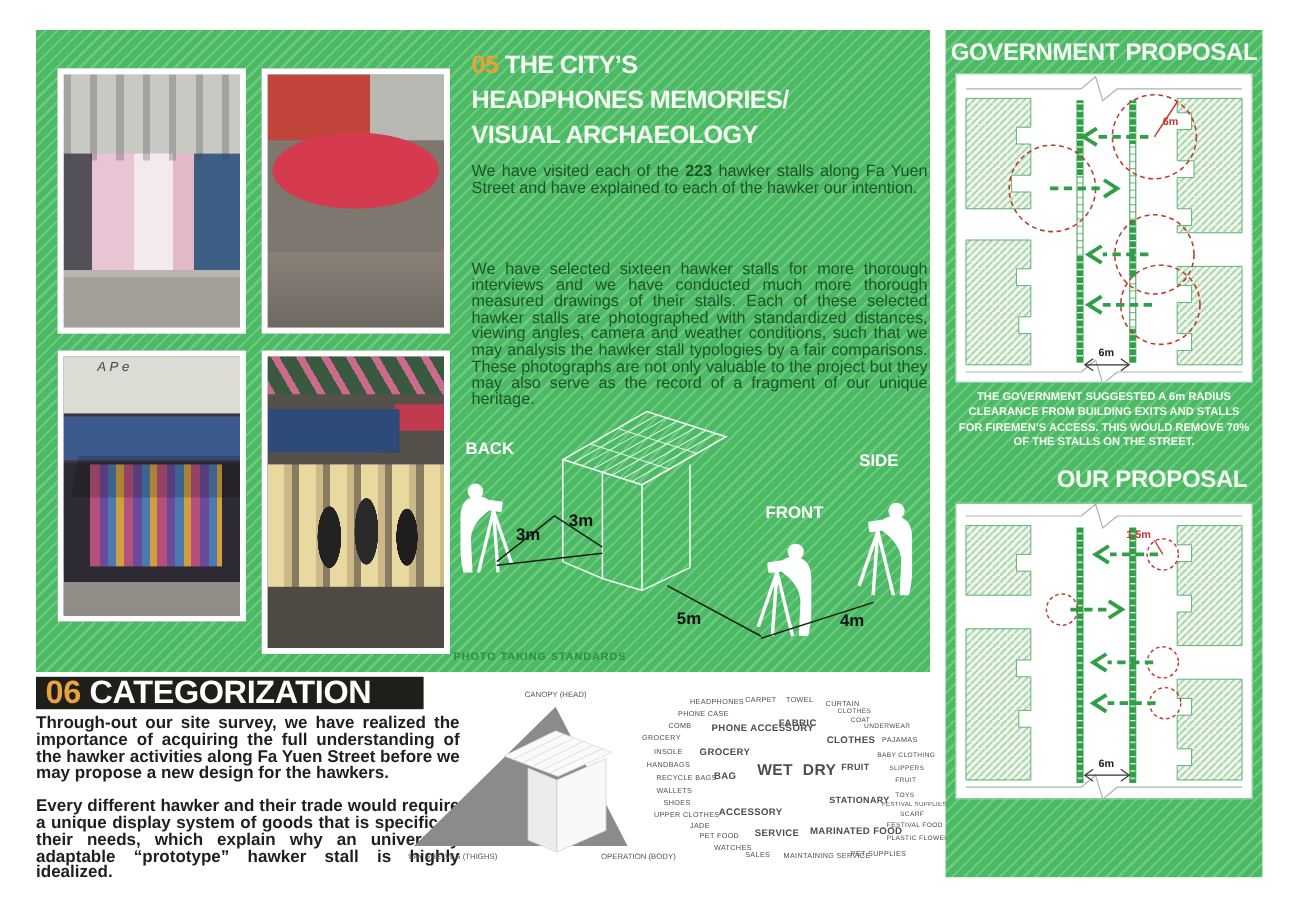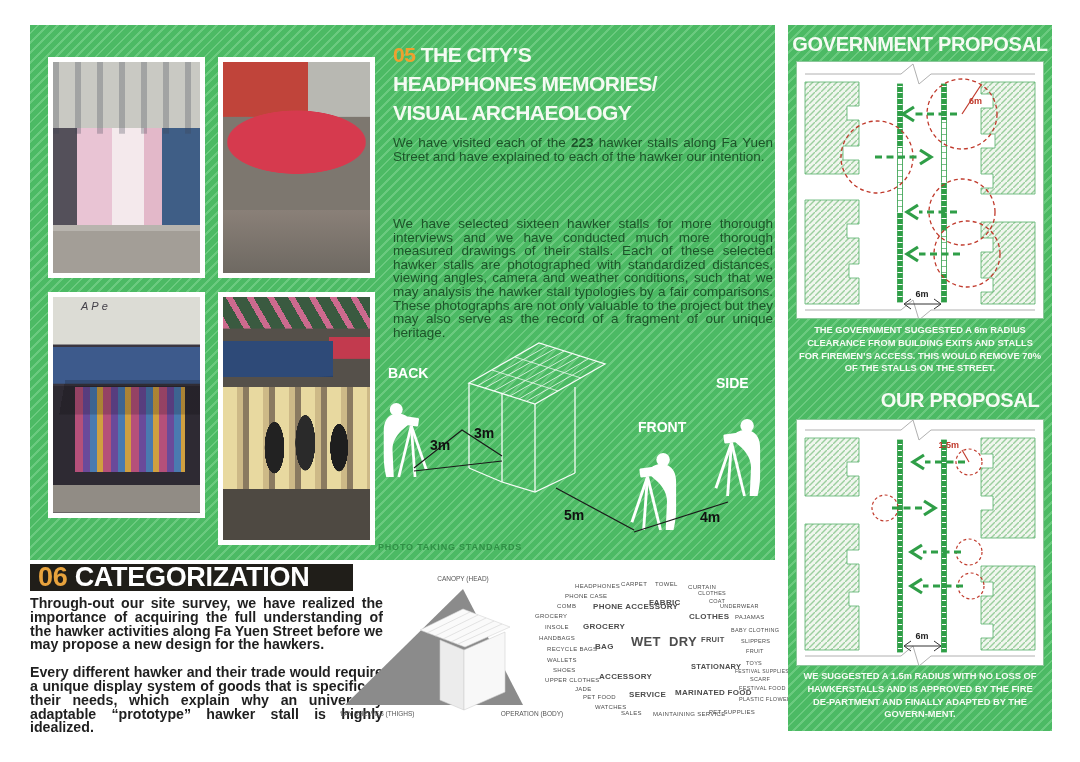--- a/index.html
+++ b/index.html
@@ -339,16 +339,15 @@
       </g>
       <g stroke="#333" stroke-width="1" fill="none">
         <path d="M108,226 L143,226"></path>
           <path d="M114,221 L107,226 L114,231"></path>
           <path d="M137,221 L144,226 L137,231"></path>
       </g>
       <text x="162" y="28" text-anchor="end" fill="#c0392b" font-size="9" font-weight="700">1.5m</text>
       <text x="125" y="219" text-anchor="middle" fill="#222" font-size="9" font-weight="700">6m</text>
     </svg>
 
-    <div class="prop-cap c-our">WE SUGGESTED A 1.5m RADIUS WITH NO LOSS OF HAWKERSTALLS AND IS APPROVED BY THE FIRE DE-PARTMENT AND FINALLY ADAPTED BY THE GOVERN-MENT.</div>
   </aside>
 
 </div>
 
 </body></html>

